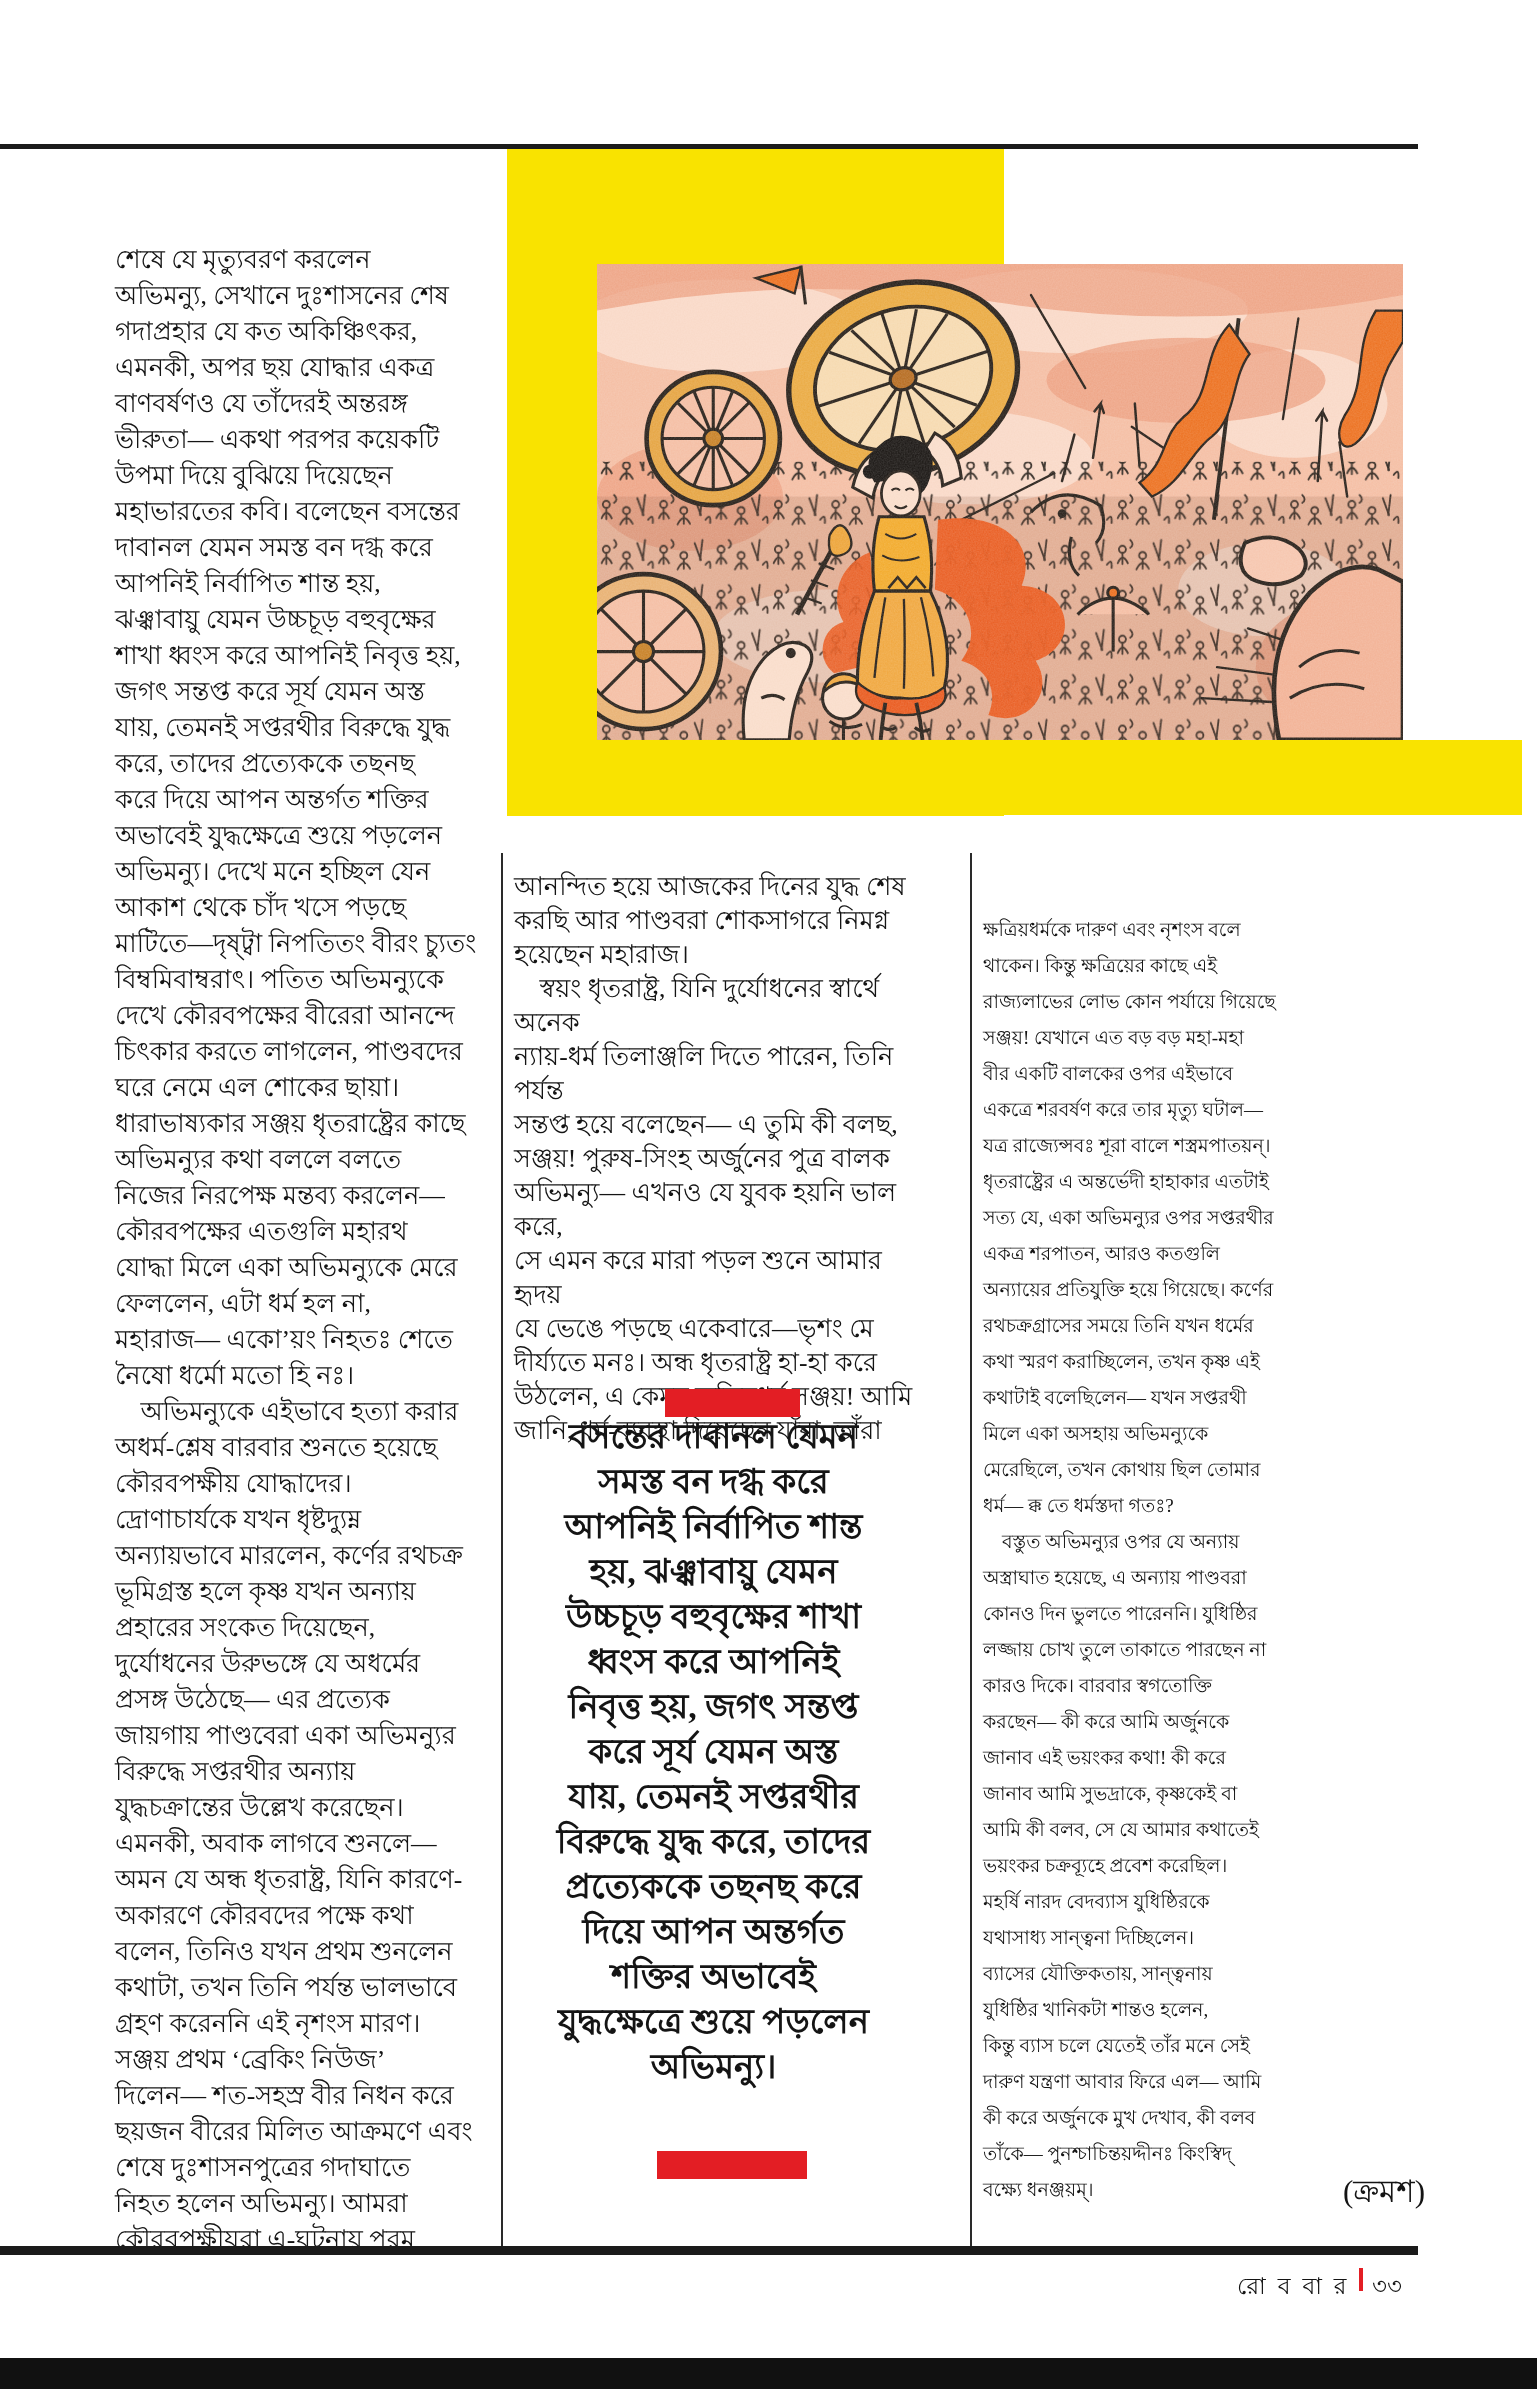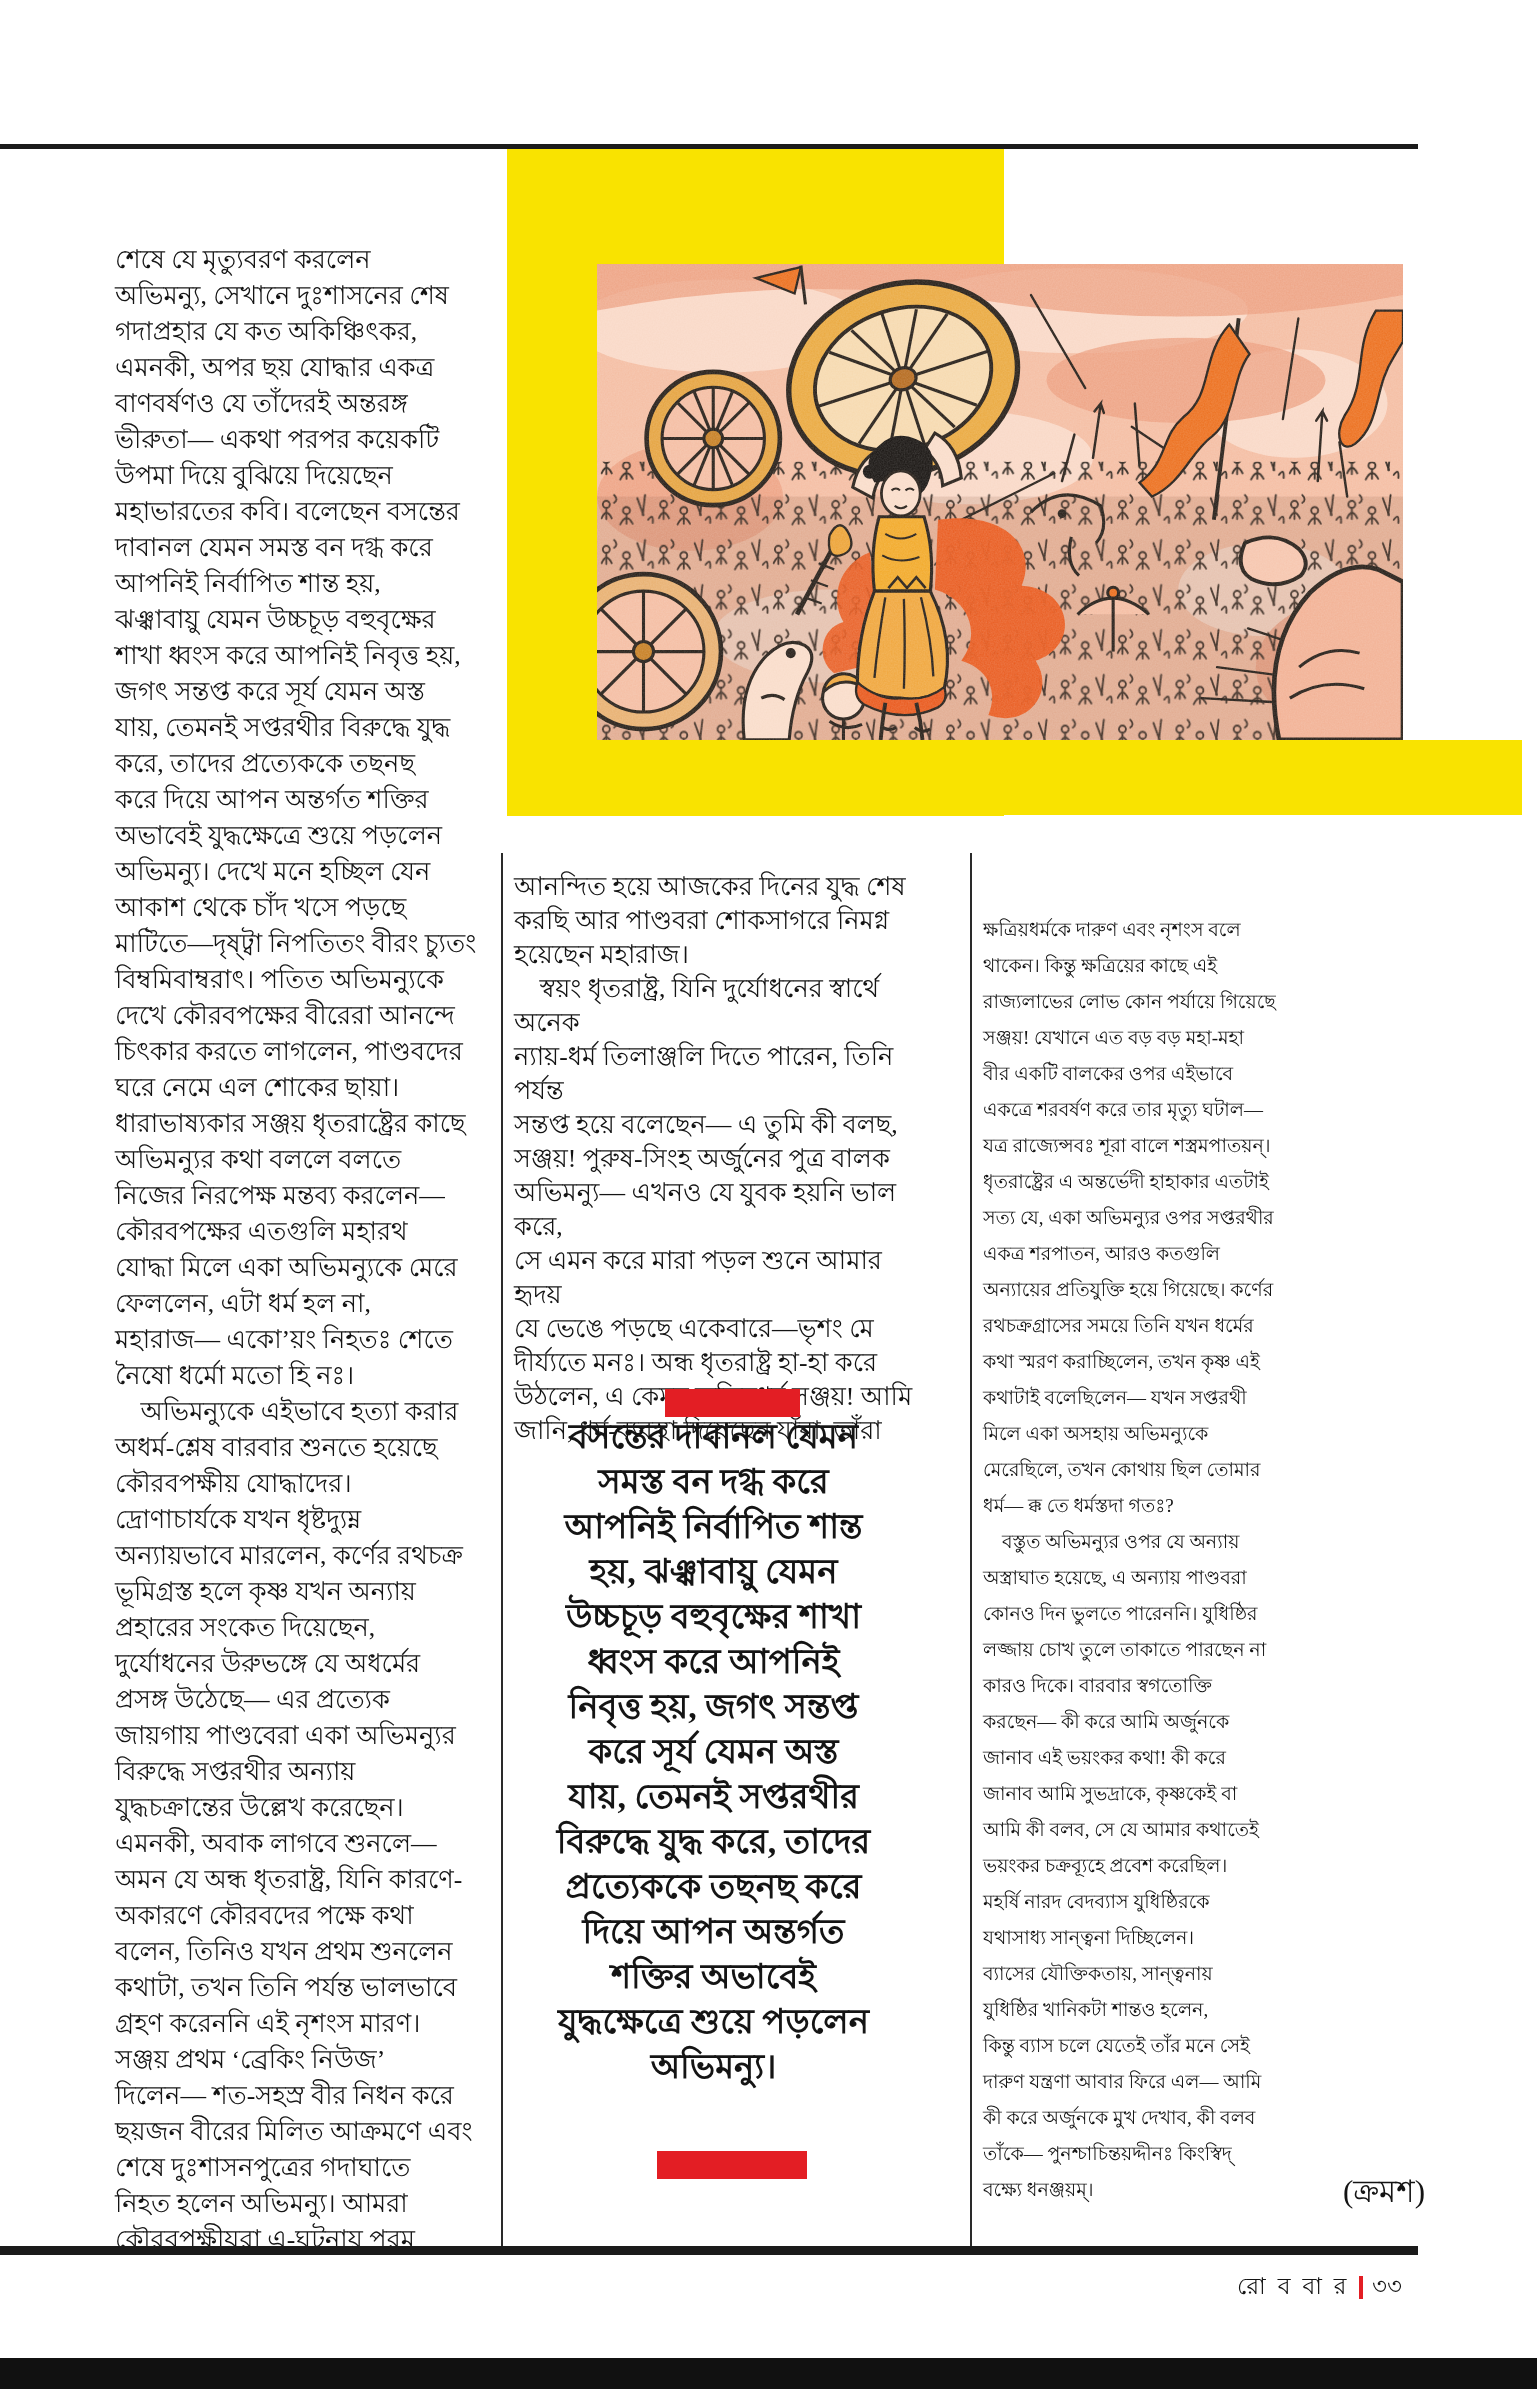--- a/index.html
+++ b/index.html
@@ -12,21 +12,21 @@
   .col div{overflow:visible;}
   .col-left{left:115px;top:242px;width:391px;font-size:25.6px;line-height:36px;}
   .col-mid{left:508px;top:870px;width:415px;font-size:25.6px;line-height:34px;margin-left:6px;}
   .col-right{left:983px;top:912px;width:442px;font-size:19px;line-height:36px;}
   .pullquote{left:498px;top:1414px;width:431px;font-size:34px;line-height:45px;
              font-weight:700;text-align:center;}
   .redbar{position:absolute;background:#e31e24;}
   .vdivider{position:absolute;width:1.6px;background:#2a2a2a;}
   .endnote{position:absolute;left:983px;width:442px;text-align:right;font-size:31px;color:#141414;}
   .footer{position:absolute;left:1138px;top:2268px;width:264px;display:flex;
-          justify-content:flex-end;align-items:center;gap:9.3px;font-size:23px;color:#141414;}
+          justify-content:flex-end;gap:9.3px;font-size:23px;color:#141414;}
   .footer .brand{letter-spacing:3.1px;}
   .footer .pipe{width:3.9px;height:23px;background:#e31e24;}
   .illus{position:absolute;left:597px;top:264px;width:806px;height:476px;}
 </style>
 </head>
 <body>
 
 <div class="page">
 
   <div class="abs rule" style="left:0;top:144px;width:1418px;height:4.7px;"></div>

